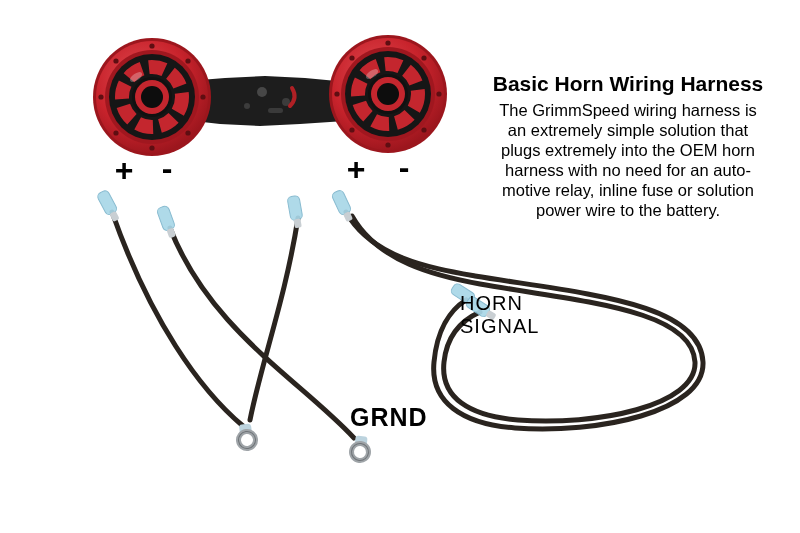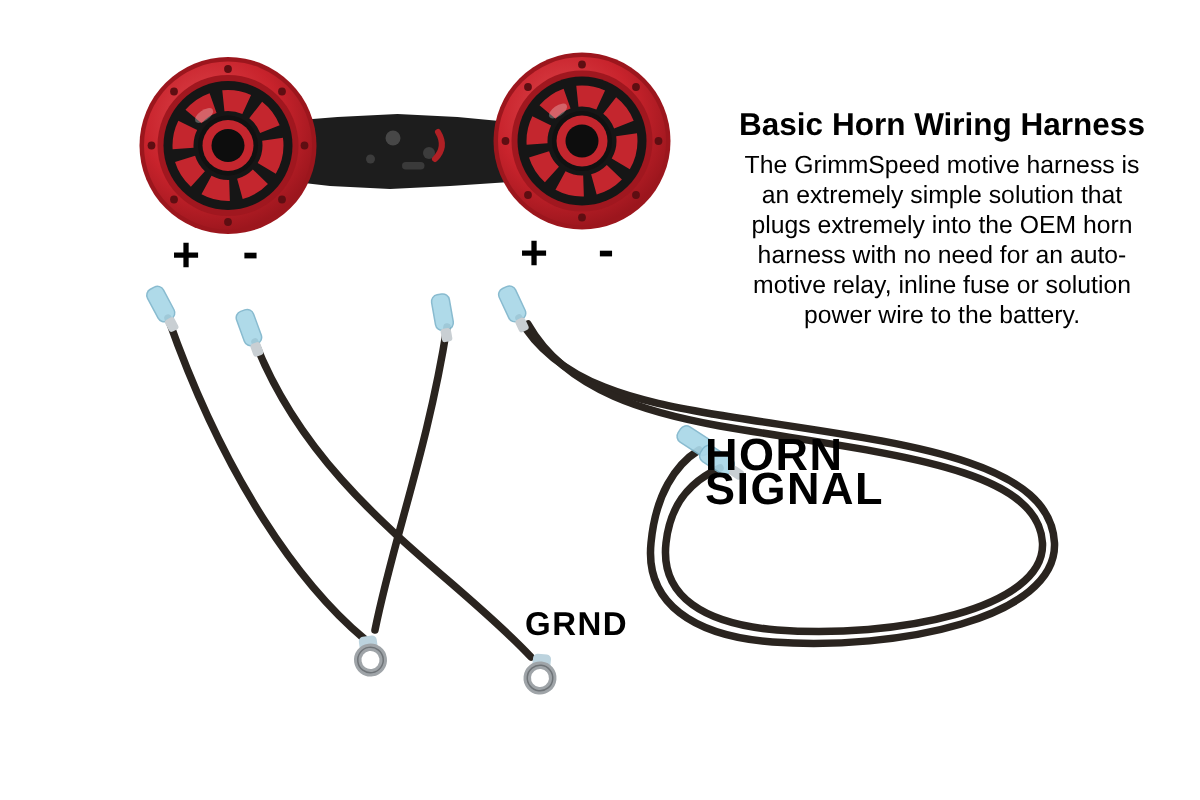--- a/index.html
+++ b/index.html
@@ -9,24 +9,24 @@
   }
   .diagram-svg{position:absolute;left:0;top:0;}
   .lbl{position:absolute;font-weight:bold;white-space:nowrap;}
   .polarity{font-size:32px;transform:translate(-50%,-50%);letter-spacing:0;}
   .title-block{
     position:absolute;left:458px;top:60px;width:340px;text-align:center;margin-top:12px;
   }
   .title{font-size:21px;font-weight:bold;margin:0 0 4px 0;line-height:24px;}
   .desc-line{font-size:16.5px;line-height:20px;font-weight:normal;}
   .horn-signal{
-    position:absolute;left:470px;top:292px;font-size:30px;font-weight:bold;
+    position:absolute;left:460px;top:292px;font-size:20px;font-weight:normal;
     line-height:23px;letter-spacing:1px;
   }
-  .grnd{position:absolute;left:350px;top:403px;font-size:22px;letter-spacing:1px;}
+  .grnd{position:absolute;left:350px;top:403px;font-size:25px;letter-spacing:1px;}
 </style>
 </head>
 <body>
 
 <div class="stage">
 
   <svg class="diagram-svg" width="800" height="533" viewBox="0 0 800 533">
     <defs>
       <radialGradient id="rimGrad" cx="0.4" cy="0.35" r="0.75">
         <stop offset="0" stop-color="#e04a50"></stop>
@@ -108,21 +108,21 @@
     </g>
   </svg>
 
   <div class="lbl polarity" style="left:124px;top:170px;">+</div>
   <div class="lbl polarity" style="left:167px;top:168px;">-</div>
   <div class="lbl polarity" style="left:356px;top:169px;">+</div>
   <div class="lbl polarity" style="left:404px;top:167px;">-</div>
 
   <div class="title-block">
     <div class="title">Basic Horn Wiring Harness</div>
-    <div class="desc-line">The GrimmSpeed motive harness is</div>
+    <div class="desc-line">The GrimmSpeed wiring harness is</div>
     <div class="desc-line">an extremely simple solution that</div>
     <div class="desc-line">plugs extremely into the OEM horn</div>
     <div class="desc-line">harness with no need for an auto-</div>
     <div class="desc-line">motive relay, inline fuse or solution</div>
     <div class="desc-line">power wire to the battery.</div>
   </div>
 
   <div class="lbl horn-signal">
     <div>HORN</div>
     <div>SIGNAL</div>

